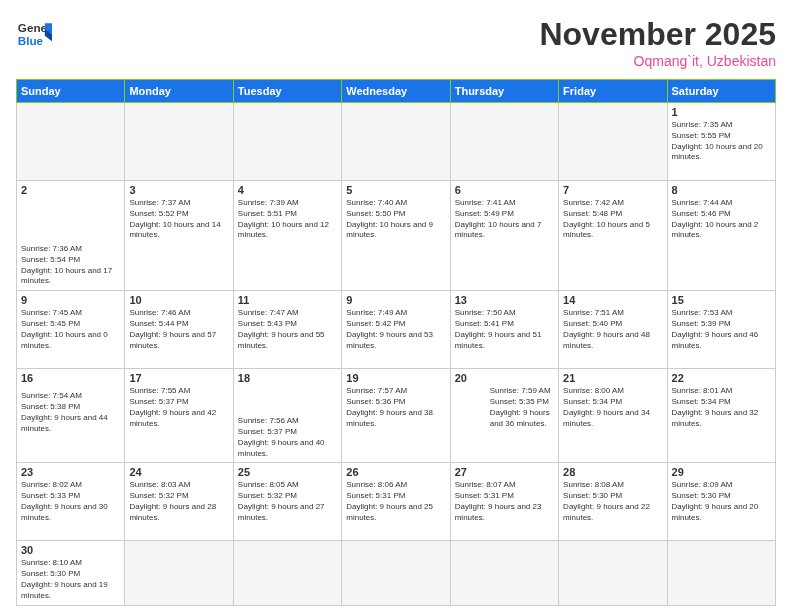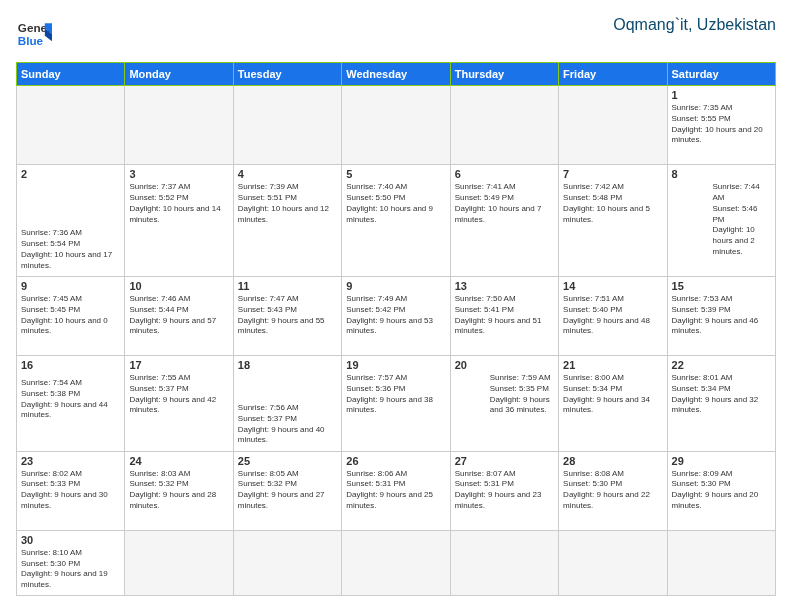--- a/index.html
+++ b/index.html
@@ -34,22 +34,22 @@
     }
     .title-block {
       text-align: right;
     }
     .month-title {
       font-size: 32px;
       font-weight: bold;
       color: #333;
     }
     .location {
-      font-size: 16px;
-      color: #0c4a6e;
+      font-size: 14px;
+      color: #ec4899;
     }
     .calendar {
       flex: 1;
       border: 1px solid #ccc;
       border-collapse: collapse;
       width: 100%;
       table-layout: fixed;
     }
     .calendar th {
       background: #1a73e8;
@@ -95,20 +95,21 @@
   <div class="header">
     <div class="logo">
       <svg class="logo-icon" viewBox="0 0 40 40">
         <text x="2" y="18" font-size="13" font-weight="bold" fill="#333" font-family="Arial">General</text>
         <text x="2" y="32" font-size="13" font-weight="bold" fill="#1a73e8" font-family="Arial">Blue</text>
         <polygon points="32,8 40,8 40,20 32,14" fill="#1a73e8"></polygon>
         <polygon points="32,14 40,20 40,28 32,22" fill="#0d47a1"></polygon>
       </svg>
     </div>
     <div class="title-block">
+      <div class="month-title">November 2025</div>
       <div class="location">Oqmang`it, Uzbekistan</div>
     </div>
   </div>
 
   <table class="calendar">
     <thead>
       <tr>
       <th>Sunday</th>
           <th>Monday</th>
           <th>Tuesday</th>
@@ -165,21 +166,21 @@
 Daylight: 10 hours and 7 minutes.</div>
           </td>
           <td>
             <span class="day-num">7</span>
             <div class="day-info" style="white-space: pre-line;">Sunrise: 7:42 AM
 Sunset: 5:48 PM
 Daylight: 10 hours and 5 minutes.</div>
           </td>
           <td>
             <span class="day-num">8</span>
-            <div class="day-info" style="white-space: pre-line; margin-left: 41px;">Sunrise: 7:44 AM
+            <div class="day-info" style="white-space: pre-line;">Sunrise: 7:44 AM
 Sunset: 5:46 PM
 Daylight: 10 hours and 2 minutes.</div>
           </td>
         </tr>
         <tr>
           <td>
             <span class="day-num">9</span>
             <div class="day-info" style="white-space: pre-line;">Sunrise: 7:45 AM
 Sunset: 5:45 PM
 Daylight: 10 hours and 0 minutes.</div>

